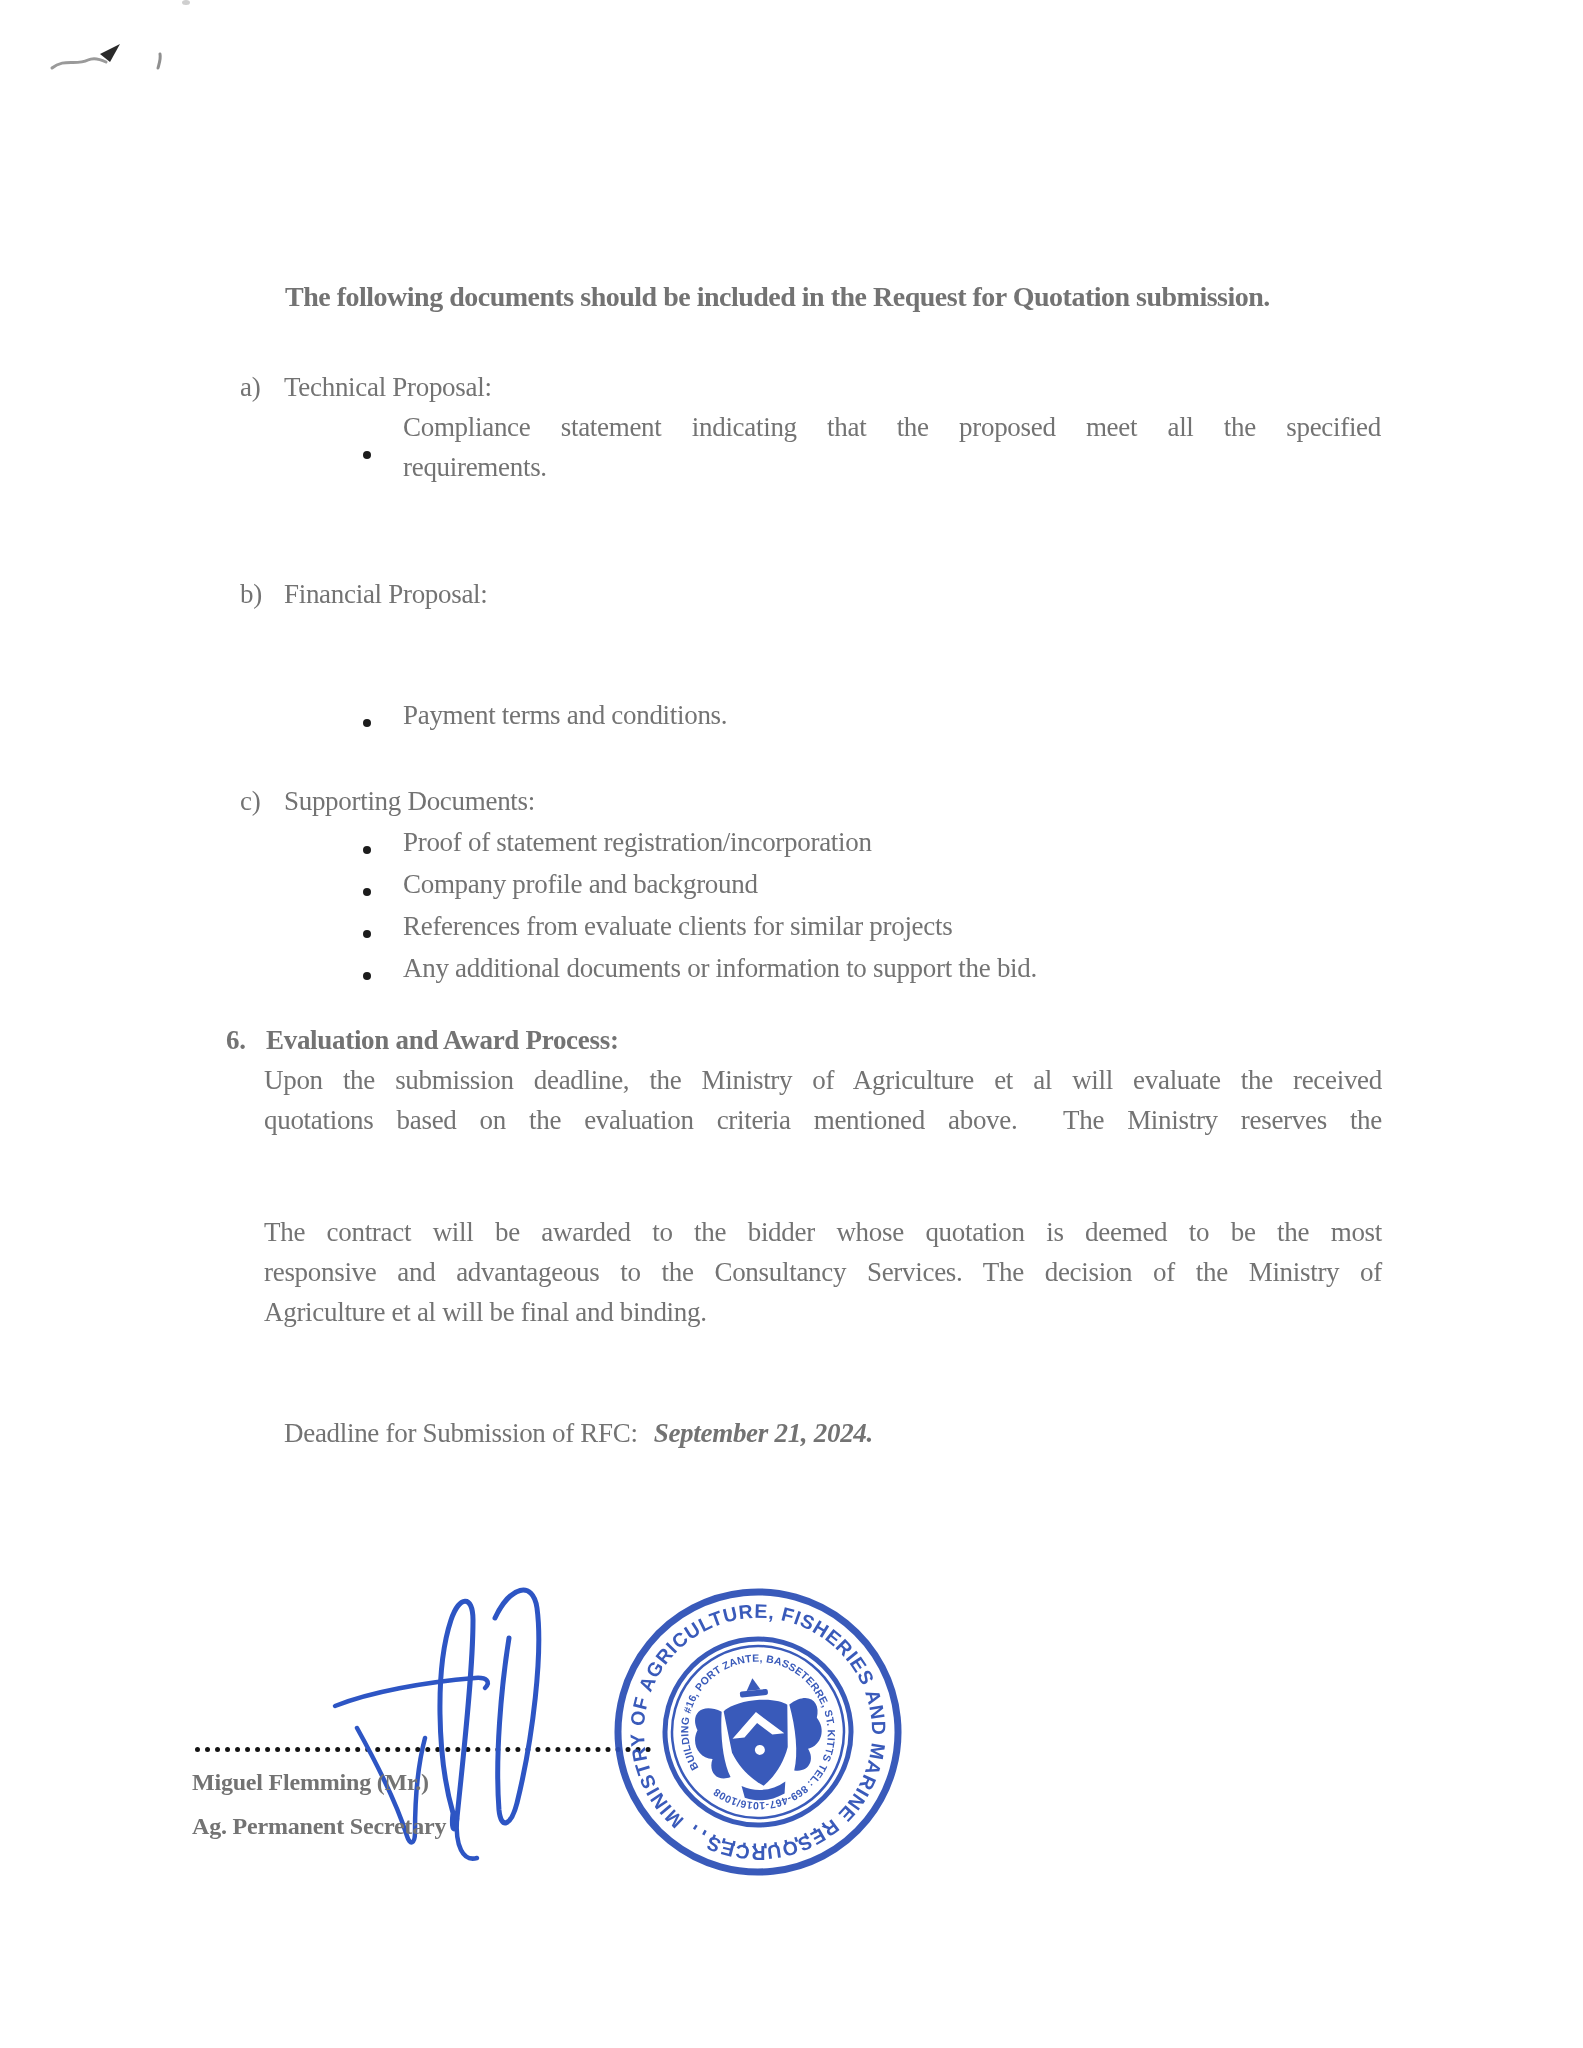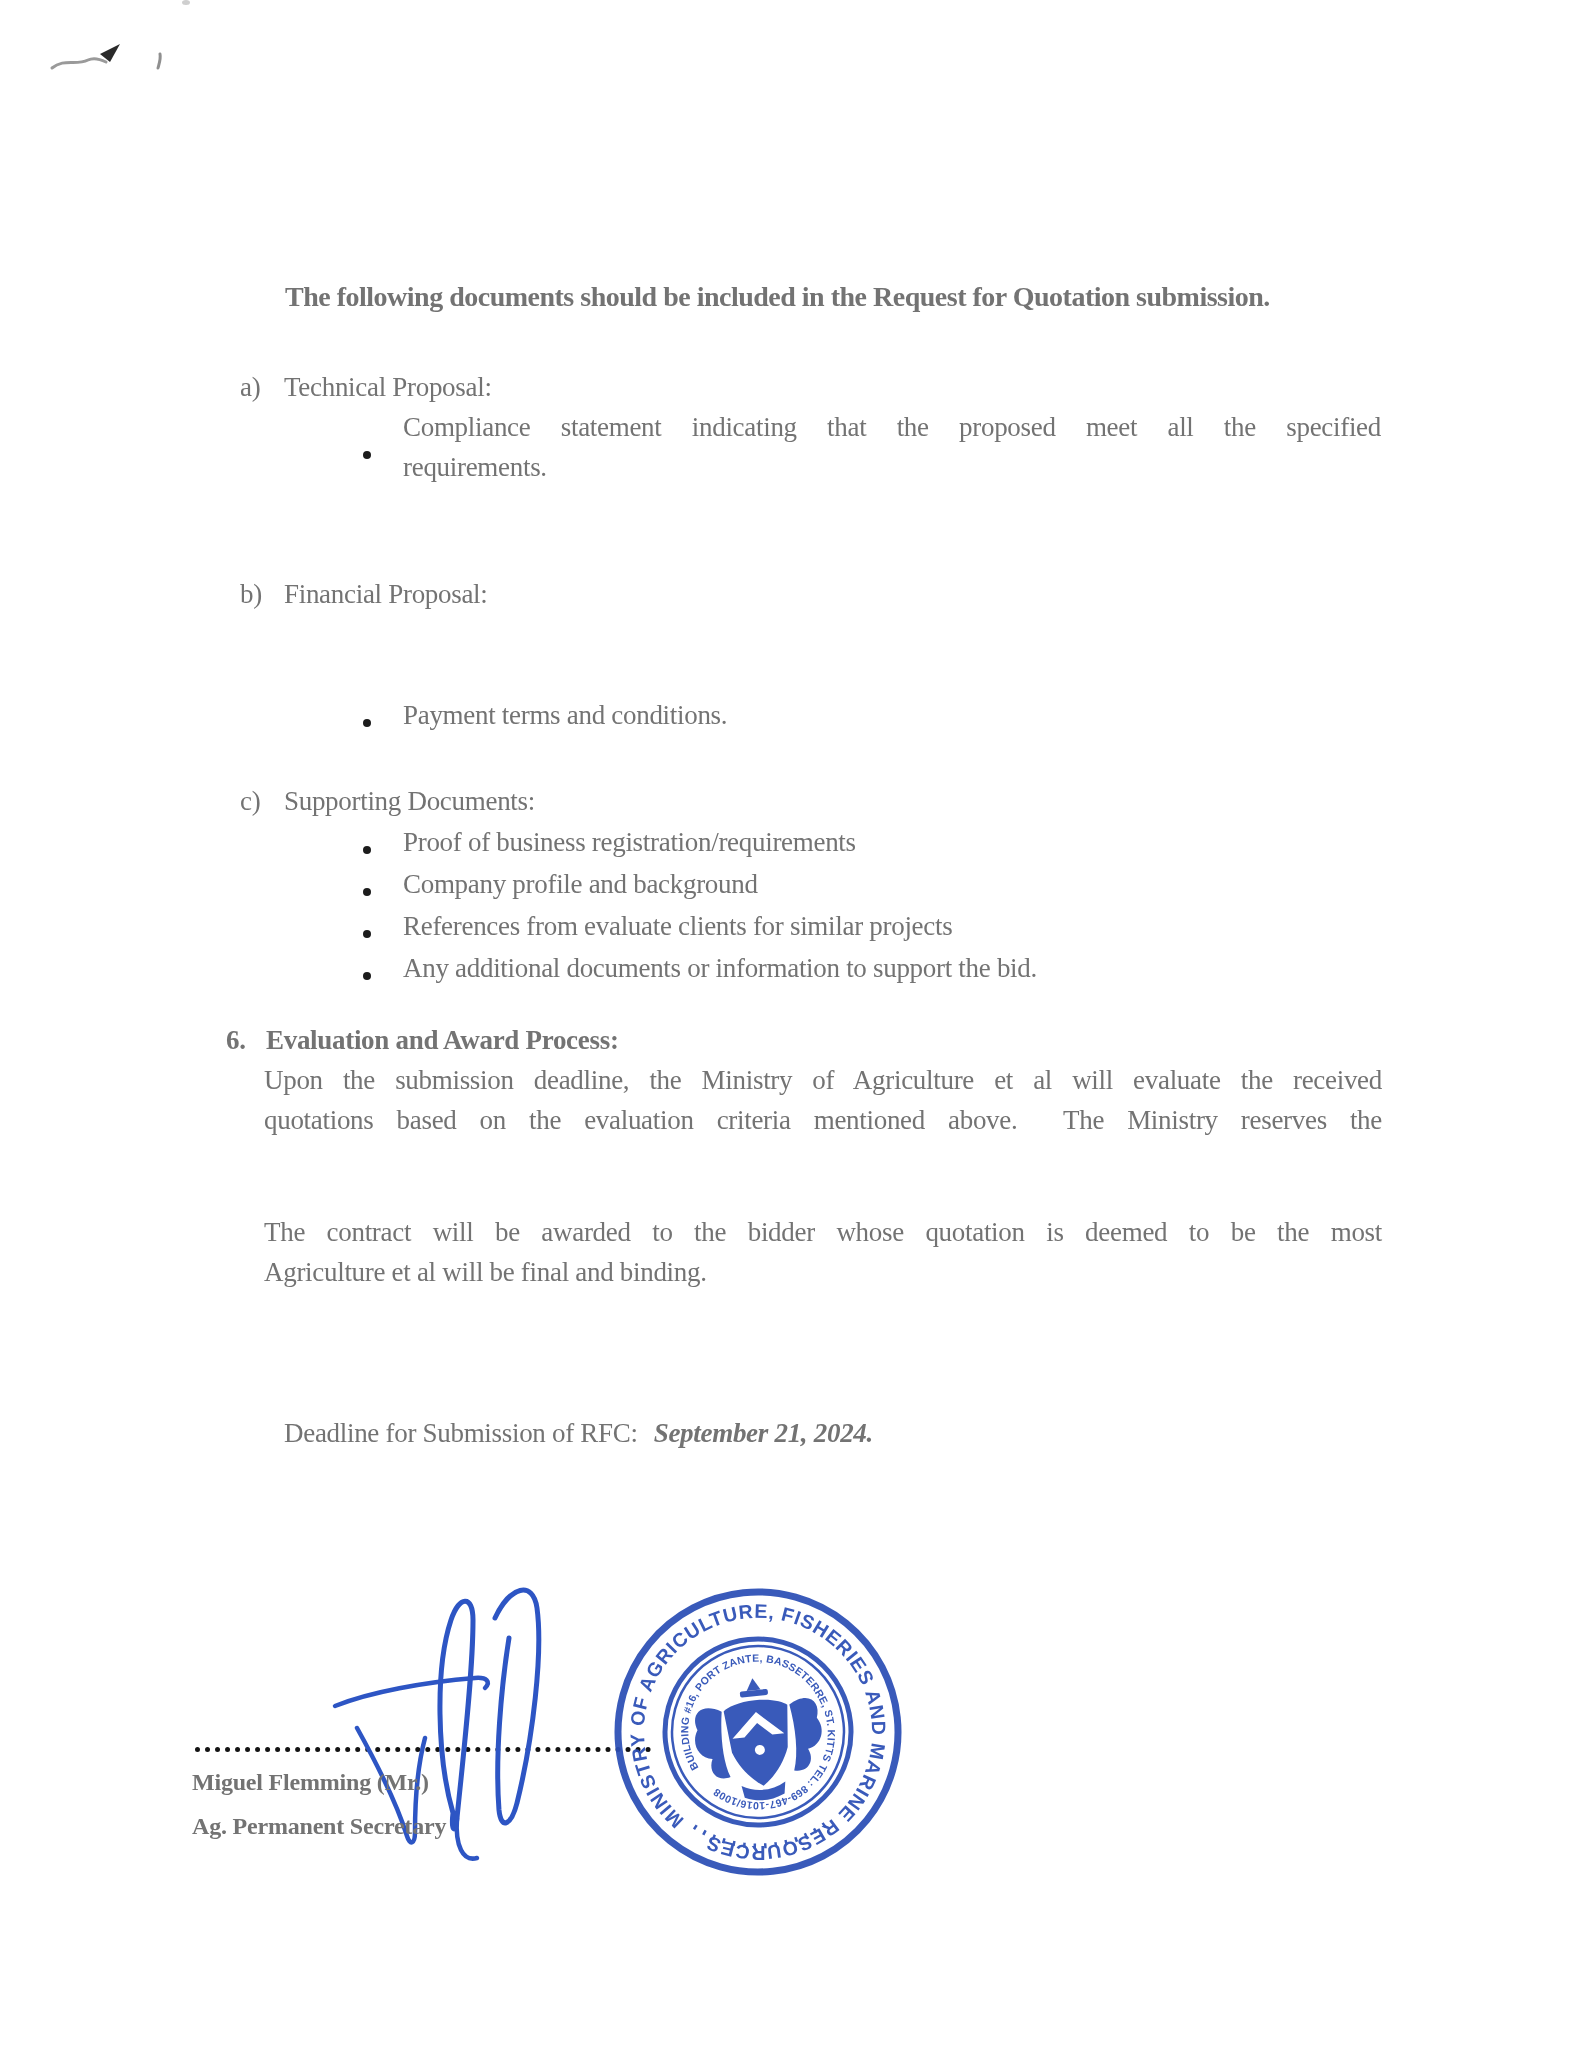--- a/index.html
+++ b/index.html
@@ -56,21 +56,21 @@
     <div class="btext">
       <div class="pline">Payment terms and conditions.</div>
     </div>
   </div>
 
   <div class="abs doc" style="left:240px;top:781px">c)</div>
   <div class="abs doc" style="left:284px;top:781px">Supporting Documents:</div>
   <div class="abs doc bullet-row" style="left:363px;top:822px">
     <div class="bdot"></div>
     <div class="btext">
-      <div class="pline">Proof of business registration/requirements</div>
+      <div class="pline">Proof of statement registration/incorporation</div>
     </div>
   </div>
   <div class="abs doc bullet-row" style="left:363px;top:864px">
     <div class="bdot"></div>
     <div class="btext">
       <div class="pline">Company profile and background</div>
     </div>
   </div>
   <div class="abs doc bullet-row" style="left:363px;top:906px">
     <div class="bdot"></div>
@@ -88,20 +88,21 @@
   <div class="abs doc b" style="left:226px;top:1020px">6.</div>
   <div class="abs doc b" style="left:266px;top:1020px">Evaluation and Award Process:</div>
 
   <div class="abs doc" style="left:264px;top:1060px;width:1118px">
     <div class="jline">Upon the submission deadline, the Ministry of Agriculture et al will evaluate the received</div>
     <div class="jline">quotations based on the evaluation criteria mentioned above.  The Ministry reserves the</div>
   </div>
 
   <div class="abs doc" style="left:264px;top:1212px;width:1118px">
     <div class="jline">The contract will be awarded to the bidder whose quotation is deemed to be the most</div>
+    <div class="jline">responsive and advantageous to the Consultancy Services. The decision of the Ministry of</div>
     <div class="pline">Agriculture et al will be final and binding.</div>
   </div>
 
   <div class="abs doc deadline nowrap" style="left:284px;top:1413px">
     <span>Deadline for Submission of RFC:</span><span class="val">September 21, 2024.</span>
   </div>
 
   <div class="abs sig-line" style="left:195px;top:1747px;width:456px"></div>
 
   <svg class="abs" style="left:305px;top:1578px" width="300" height="300" viewBox="0 0 300 300">

